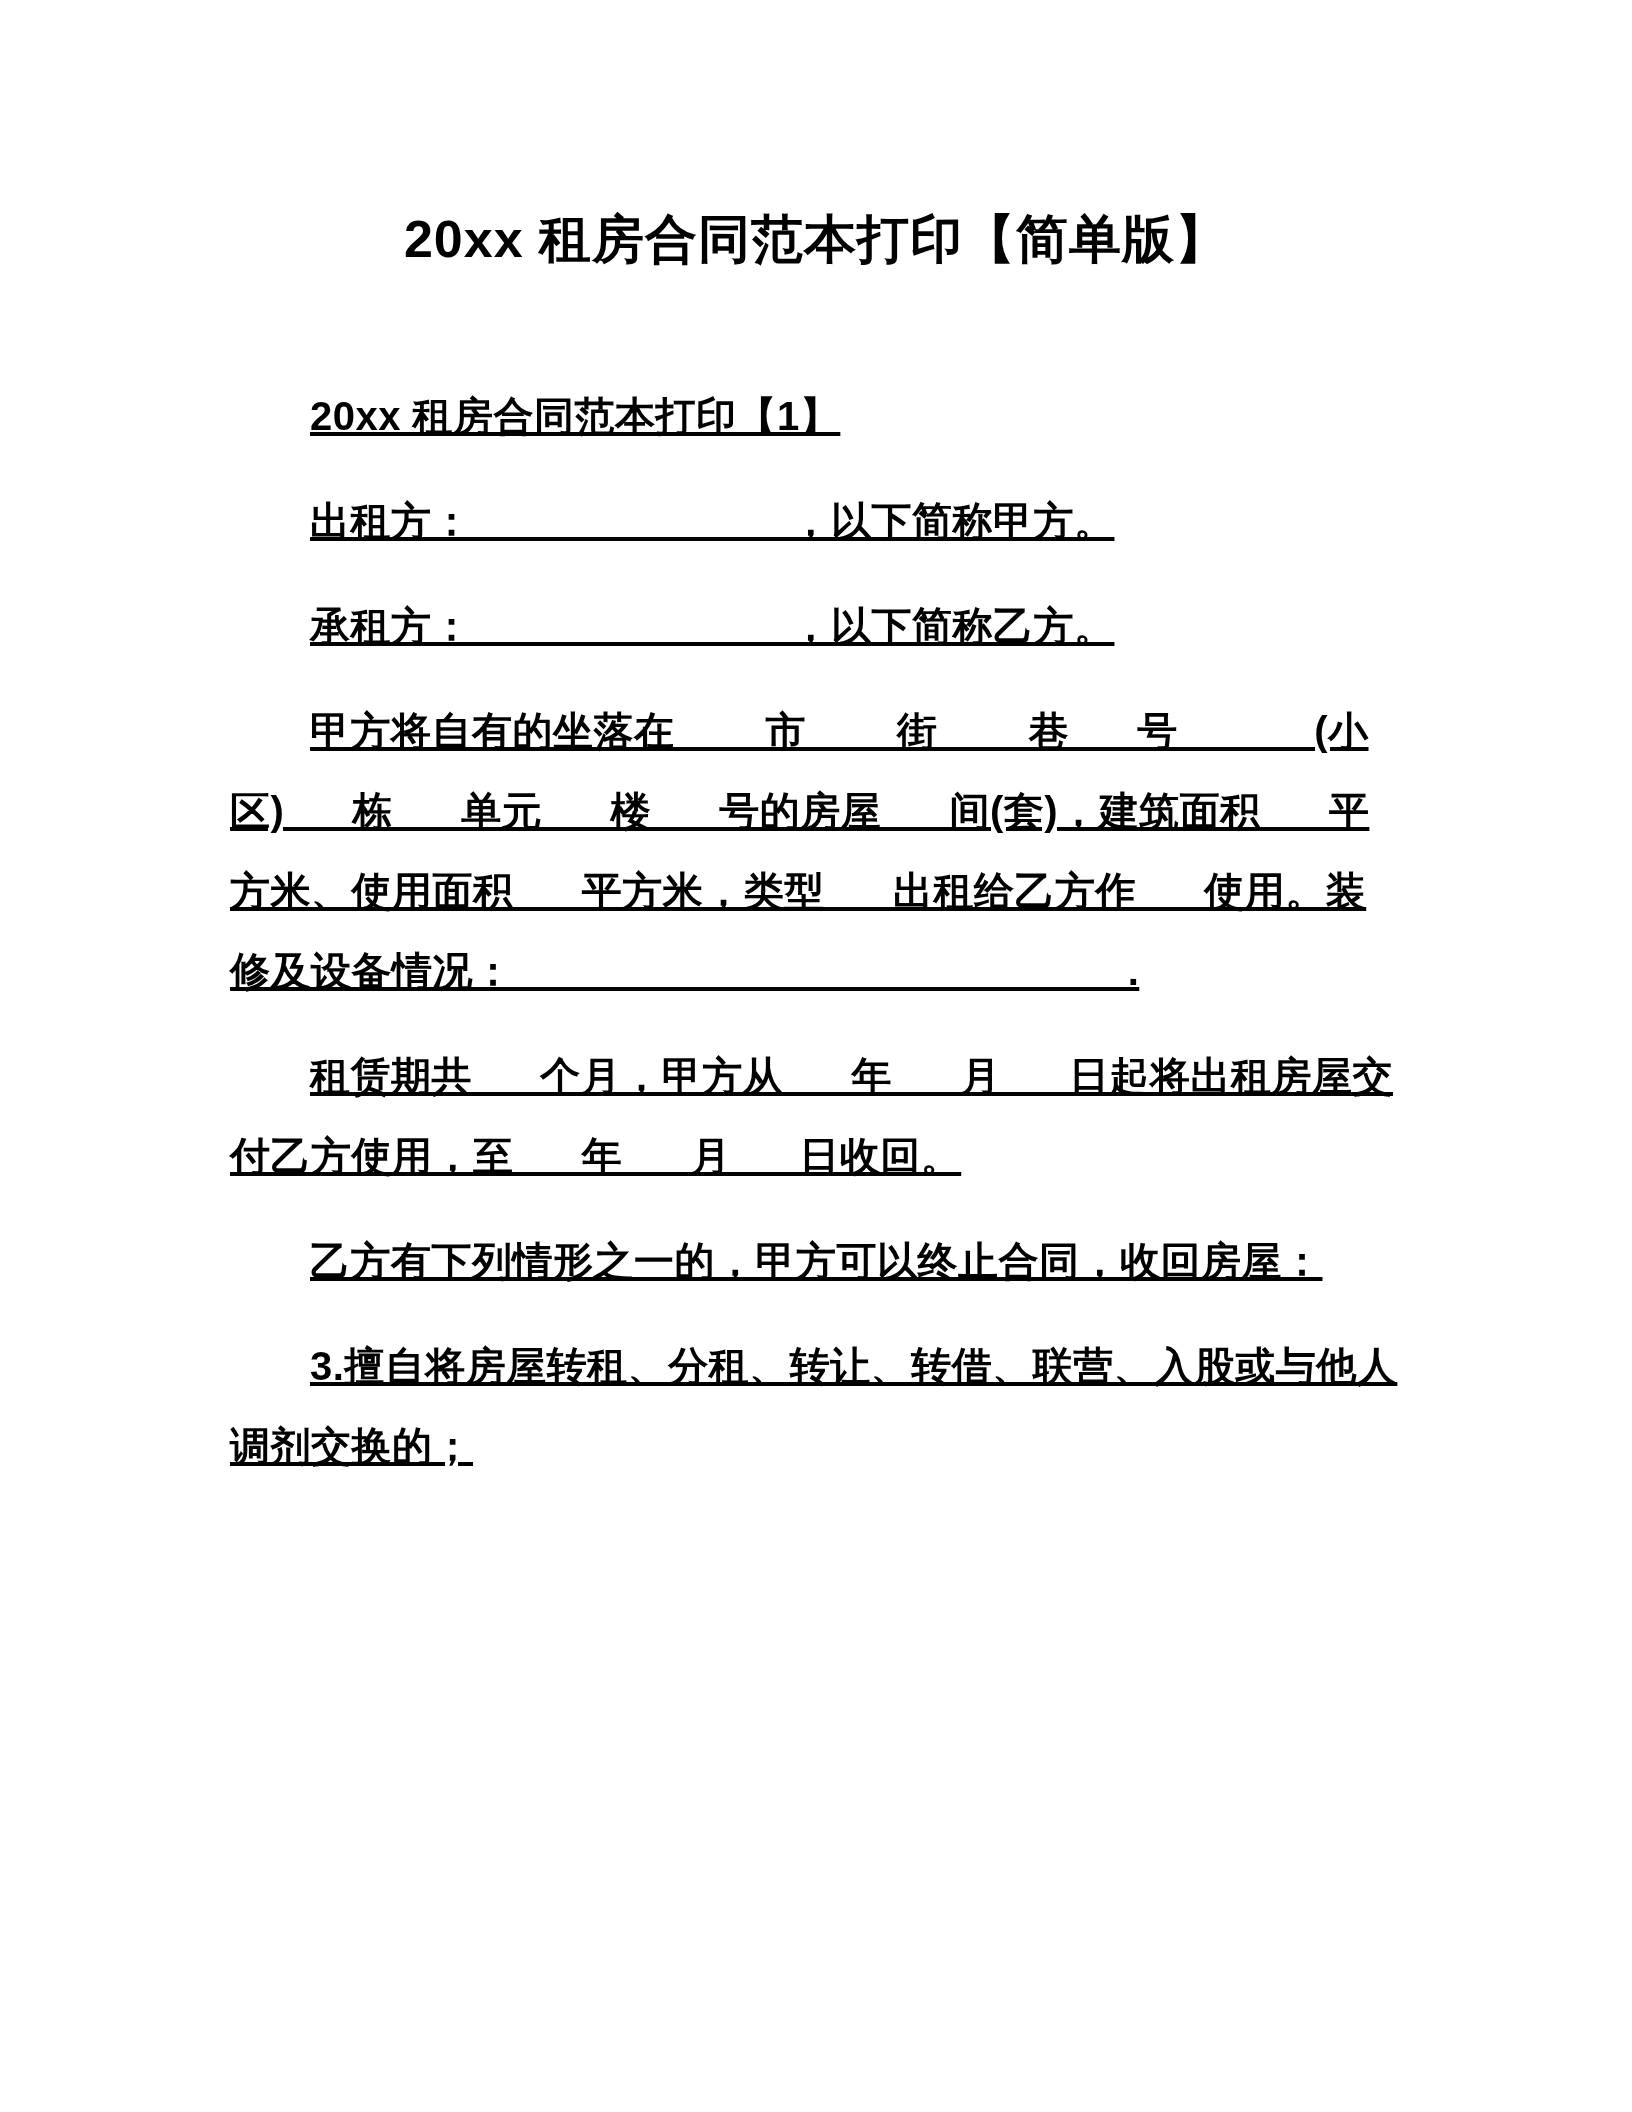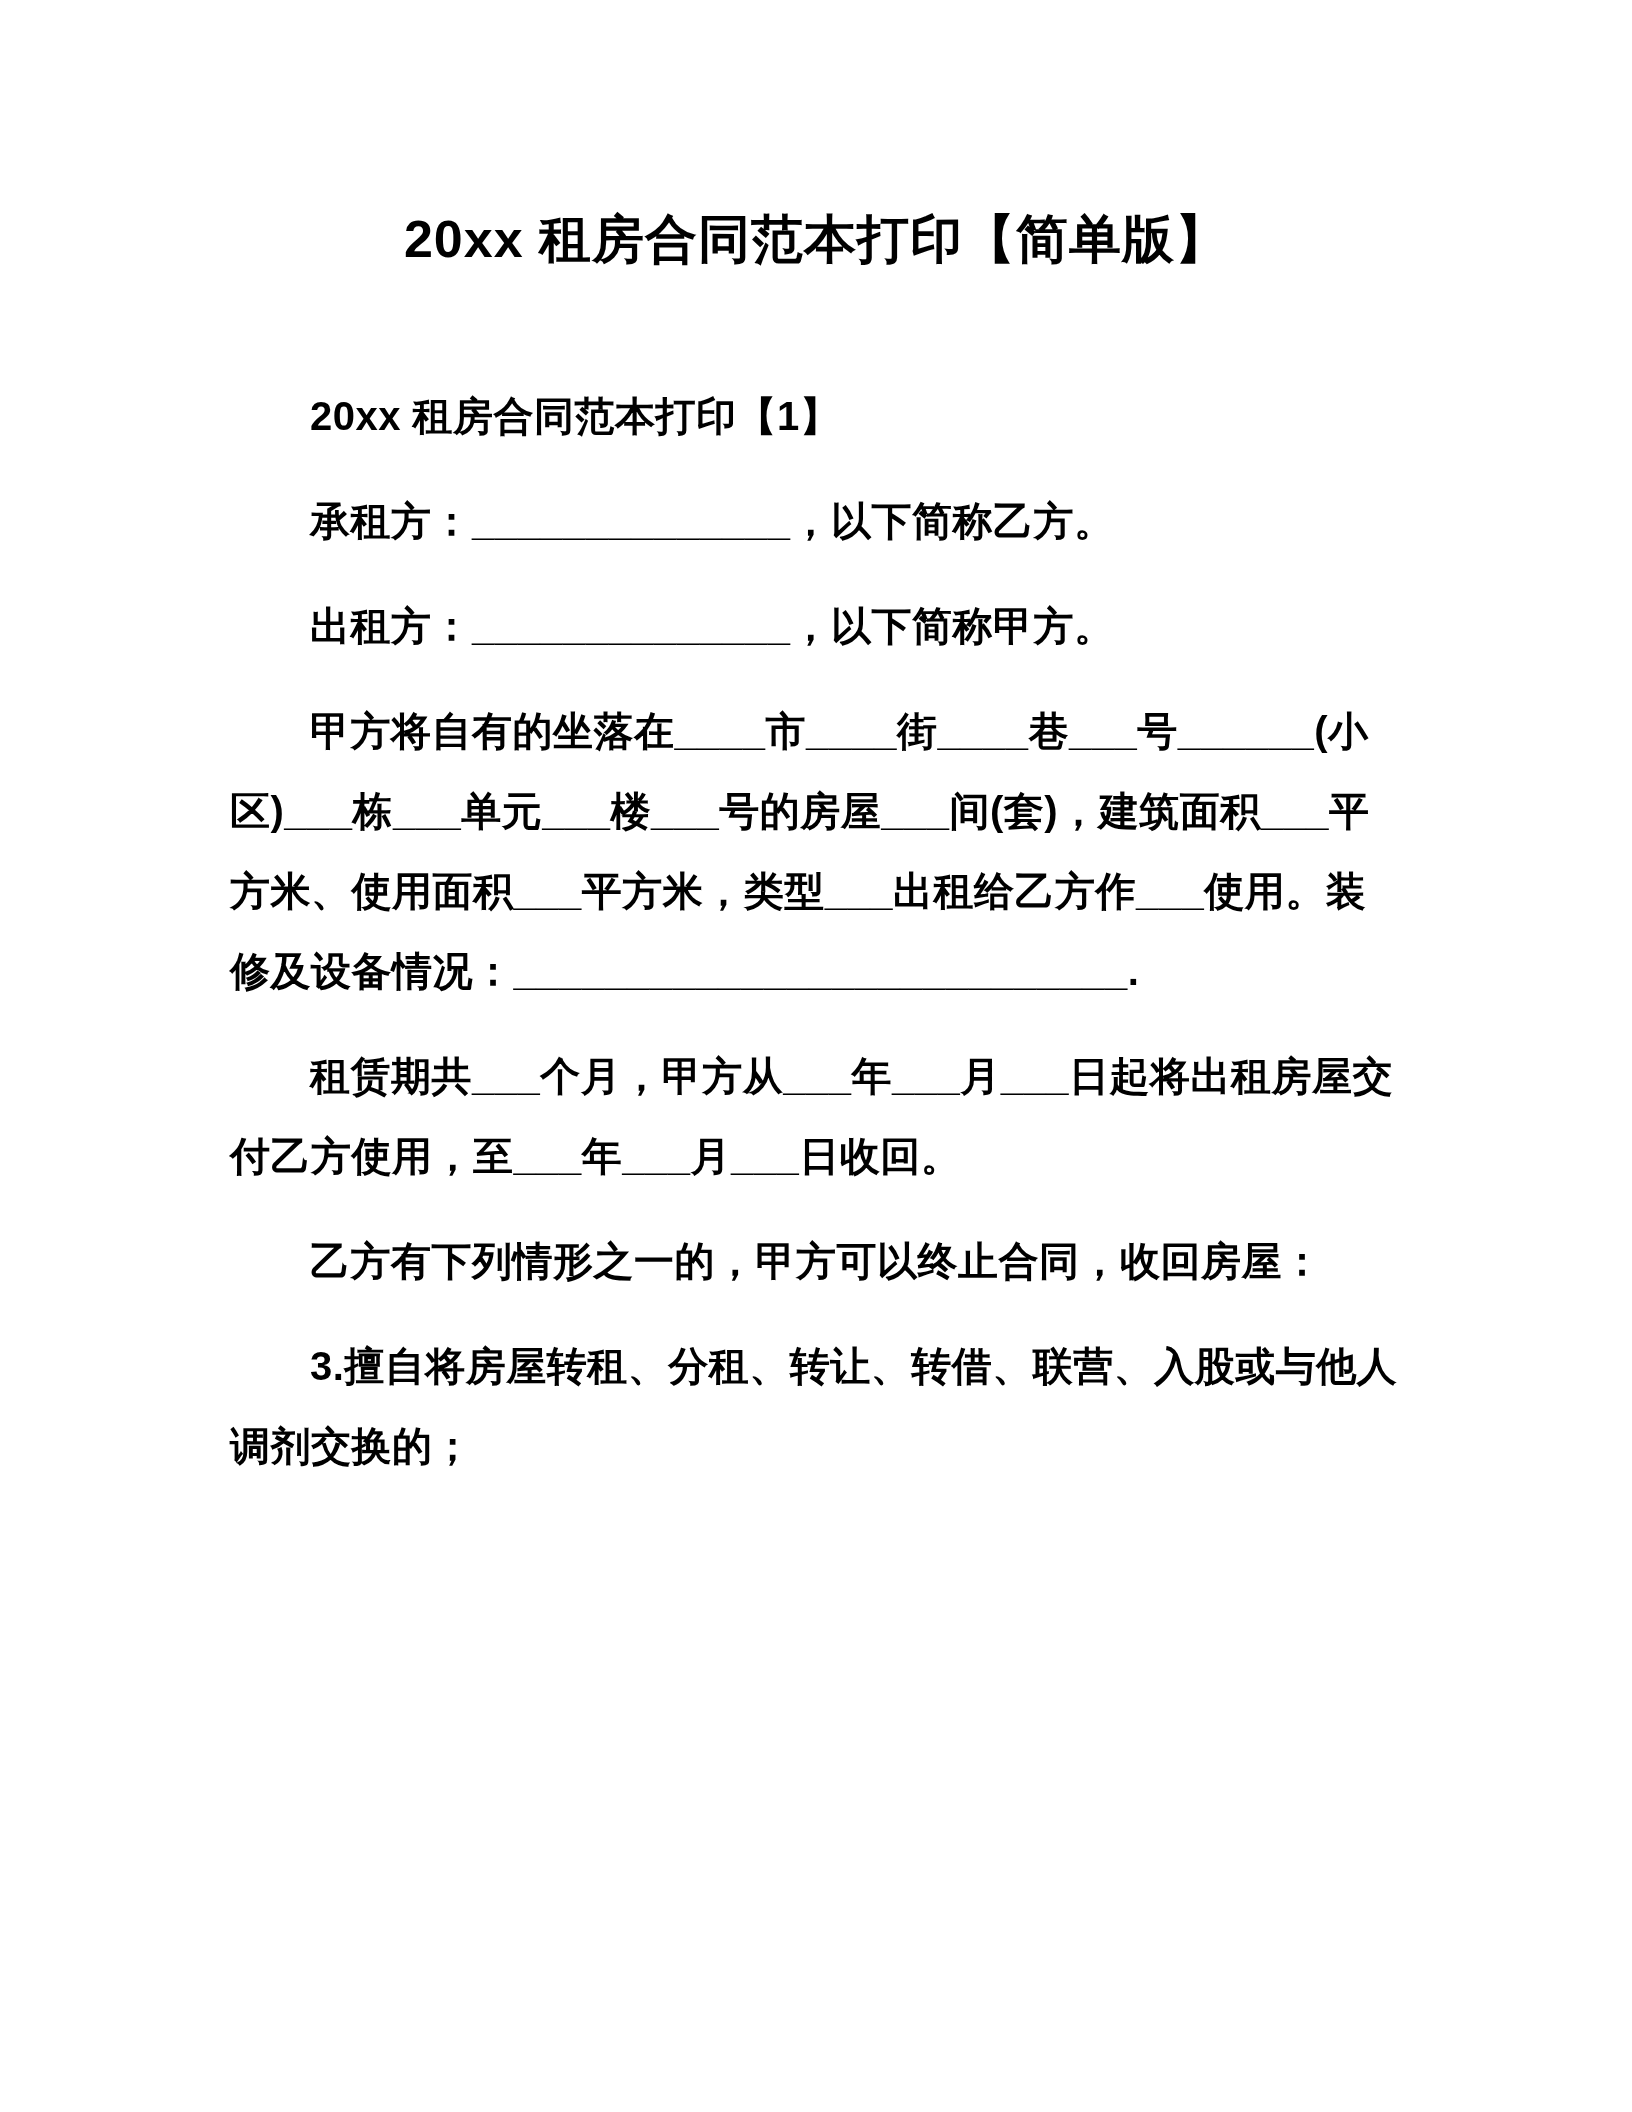--- a/index.html
+++ b/index.html
@@ -36,20 +36,21 @@
 
   .doc-body p {
     font-size: 40px;
     line-height: 2.0;          
     font-weight: 700;
     text-indent: 2em;          
     margin-bottom: 25px;
     text-align: left;
     word-break: break-all;
     letter-spacing: 0.5px;
+    text-decoration: underline;
   }
 
   .doc-body p.article-heading {
     margin-bottom: 25px;
   }
 
   
   .doc-body p, .doc-title {
     -webkit-font-smoothing: antialiased;
   }
@@ -58,23 +59,23 @@
 <body>
 
 <div class="page">
 
   <h1 class="doc-title">20xx 租房合同范本打印【简单版】</h1>
 
   <div class="doc-body">
 
     <p class="subheading">20xx 租房合同范本打印【1】</p>
 
+    <p>出租方：______________，以下简称甲方。</p>
+
     <p>承租方：______________，以下简称乙方。</p>
-
-    <p>出租方：______________，以下简称甲方。</p>
 
 
 
     <p>甲方将自有的坐落在____市____街____巷___号______(小区)___栋___单元___楼___号的房屋___间(套)，建筑面积___平方米、使用面积___平方米，类型___出租给乙方作___使用。装修及设备情况：___________________________.</p>
 
 
     <p>租赁期共___个月，甲方从___年___月___日起将出租房屋交付乙方使用，至___年___月___日收回。</p>
 
     <p>乙方有下列情形之一的，甲方可以终止合同，收回房屋：</p>
 

